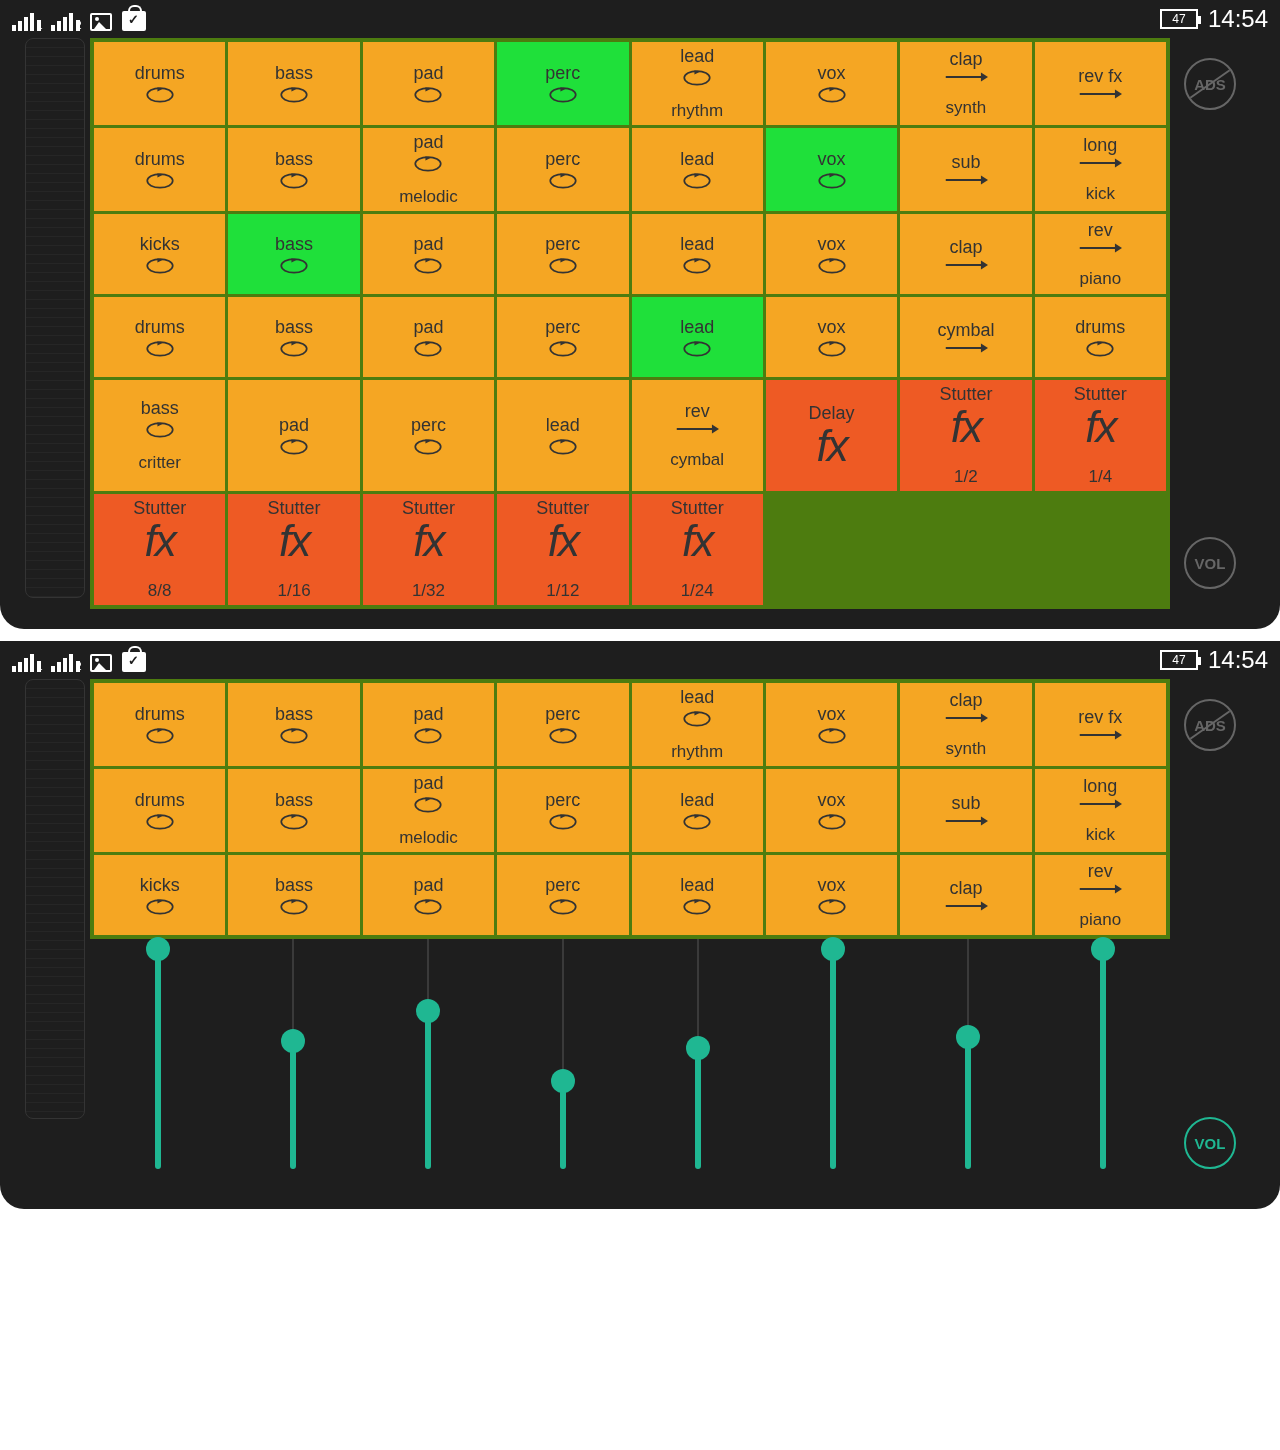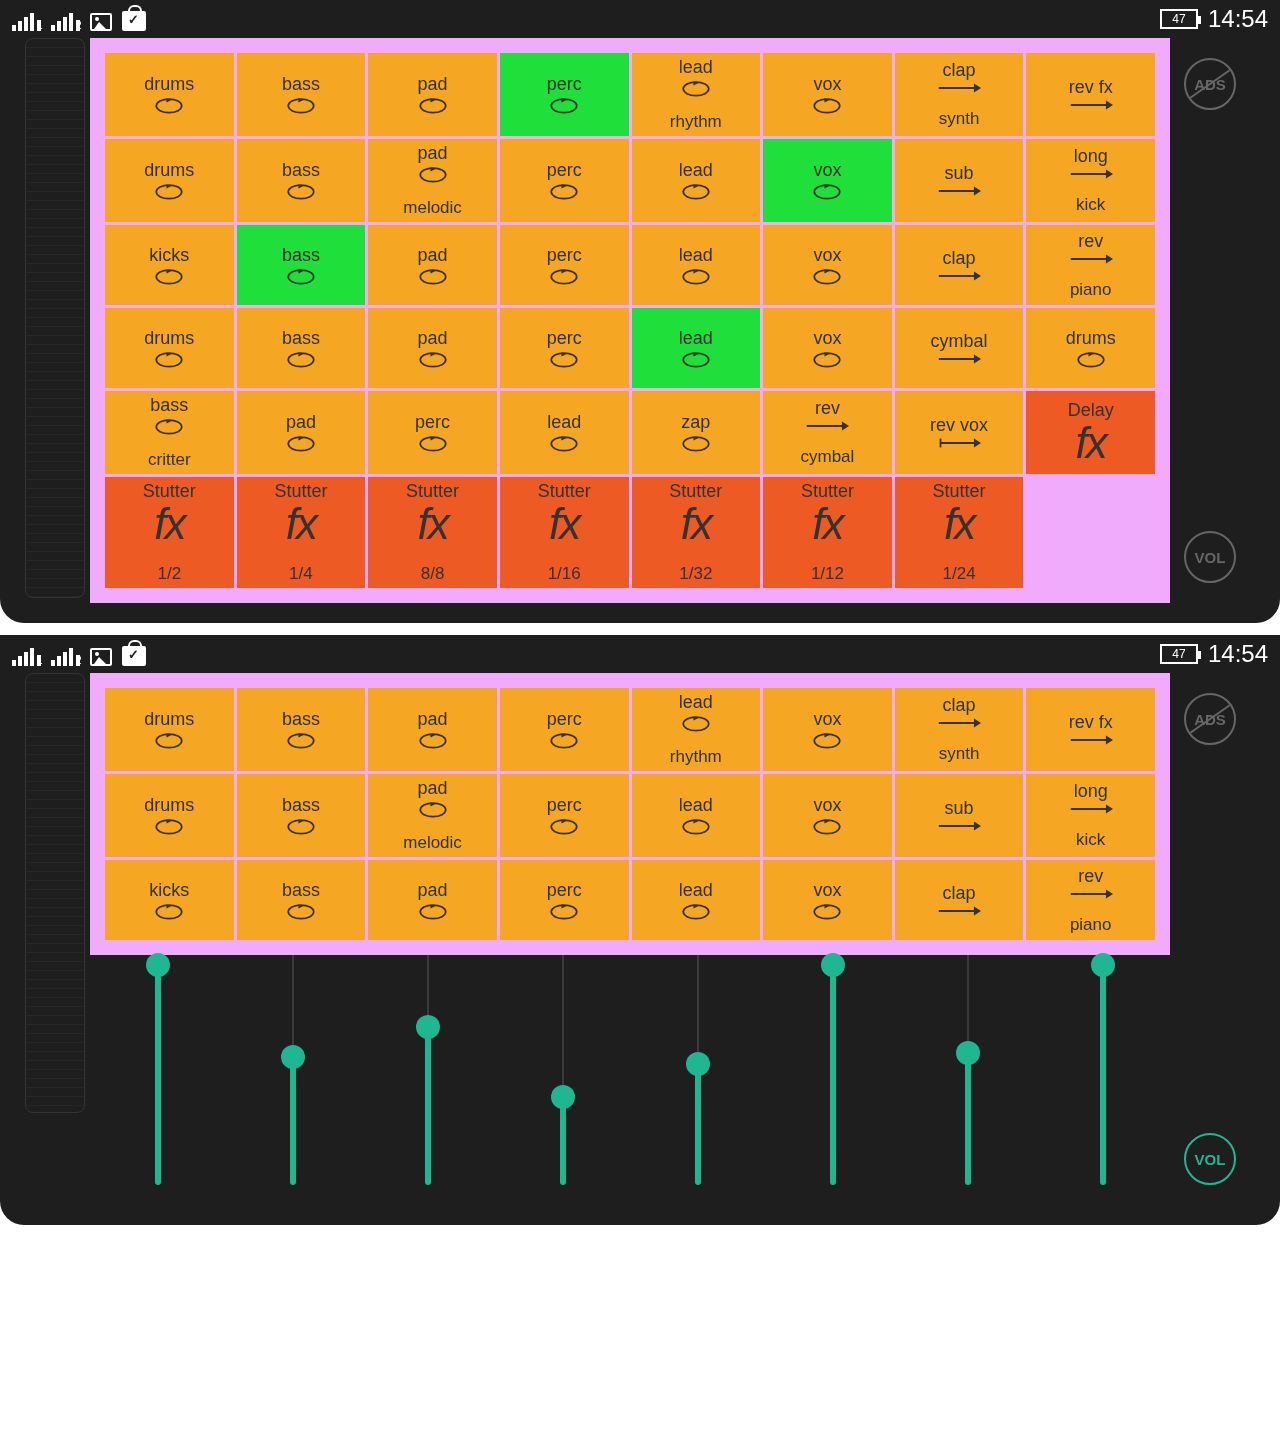--- a/index.html
+++ b/index.html
@@ -18,21 +18,21 @@
   .shop-icon { width: 24px; height: 20px; background: #fff; border-radius: 2px; position: relative; margin-top:4px;}
   .shop-icon::before { content:''; position:absolute; top:-6px; left:6px; width:10px; height:6px; border:2px solid #fff; border-bottom:none; border-radius:6px 6px 0 0; }
   .shop-icon::after { content:'✓'; color:#1e1e1e; font-size:13px; position:absolute; top:1px; left:6px; font-weight:bold;}
   .batt { border: 2px solid #fff; width: 38px; height: 20px; font-size: 12px; display:flex;align-items:center;justify-content:center; position:relative; }
   .batt::after { content:''; position:absolute; right:-5px; top:5px; width:3px;height:8px;background:#fff; }
   .content { display: flex; gap: 0; padding: 0 30px 0 20px; position: relative; }
   .sidebar-left { width: 70px; display:flex; align-items:flex-start; justify-content:center; padding-top:0; }
   .waveform-strip { width: 60px; height: 560px; border: 1px solid #555; border-radius: 8px; background: repeating-linear-gradient(180deg, transparent 0 8px, #333 8px 9px); opacity:0.4;}
   .wf2 { height: 440px; }
   .grid-wrap { flex: 1; }
-  .grid { display: grid; grid-template-columns: repeat(8, 1fr); gap: 3px; background:#f0abfc; padding:15px; }
+  .grid { display: grid; grid-template-columns: repeat(8, 1fr); gap: 3px; background:#4d7c0f; padding:4px; }
   .cell { background: #f5a623; min-height: 80px; display: flex; flex-direction: column; align-items: center; justify-content: center; color: #333; font-size: 18px; cursor: pointer; position: relative; padding: 4px 2px; }
   .cell.green { background: #1fe03a; }
   .cell.fx { background: #ee5a24; min-height: 78px; }
   .cell .top { font-size: 18px; color: #333; }
   .cell .bot { font-size: 17px; color: #333; margin-top: 14px; }
   .fx-label { font-size: 18px; }
   .fx-big { font-size: 44px; font-weight: 500; color: #333; line-height:1; font-style: italic; letter-spacing: -2px;}
   .fx-sub { font-size: 17px; color: #333; margin-top:18px;}
   .side-right { width: 80px; display: flex; flex-direction: column; justify-content: space-between; align-items: center; padding: 20px 0; }
   .badge-circ { width: 52px; height: 52px; border-radius: 50%; border: 2px solid #666; display:flex;align-items:center;justify-content:center; color:#666; font-size:15px; font-weight:bold; position:relative; }
@@ -334,41 +334,26 @@
             </svg>
           </div>
           <div class="cell">
             <div class="top">lead</div>
             <svg class="loop" viewBox="0 0 40 22">
               <ellipse cx="20" cy="12" rx="15" ry="8" fill="none" stroke="#333" stroke-width="2"></ellipse>
               <path d="M17 3 L23 5 L17 8 Z" fill="#333"></path>
             </svg>
           </div>
           <div class="cell">
-            <div class="top">zap</div>
-            <svg class="loop" viewBox="0 0 40 22">
-              <ellipse cx="20" cy="12" rx="15" ry="8" fill="none" stroke="#333" stroke-width="2"></ellipse>
-              <path d="M17 3 L23 5 L17 8 Z" fill="#333"></path>
-            </svg>
-          </div>
-          <div class="cell">
             <div class="top">rev</div>
             <svg class="arrow" viewBox="0 0 50 14">
               <line x1="2" y1="7" x2="44" y2="7" stroke="#333" stroke-width="2"></line>
               <path d="M42 2 L50 7 L42 12 Z" fill="#333"></path>
             </svg>
             <div class="bot">cymbal</div>
-          </div>
-          <div class="cell">
-            <div class="top">rev vox</div>
-            <svg class="arrow" viewBox="0 0 50 14">
-              <line x1="4" y1="2" x2="4" y2="12" stroke="#333" stroke-width="2"></line>
-              <line x1="4" y1="7" x2="44" y2="7" stroke="#333" stroke-width="2"></line>
-              <path d="M42 2 L50 7 L42 12 Z" fill="#333"></path>
-            </svg>
           </div>
           <div class="cell fx">
             <div class="fx-label">Delay</div>
             <div class="fx-big">fx</div>
           </div>
           <div class="cell fx">
             <div class="fx-label">Stutter</div>
             <div class="fx-big">fx</div>
             <div class="fx-sub">1/2</div>
           </div>

